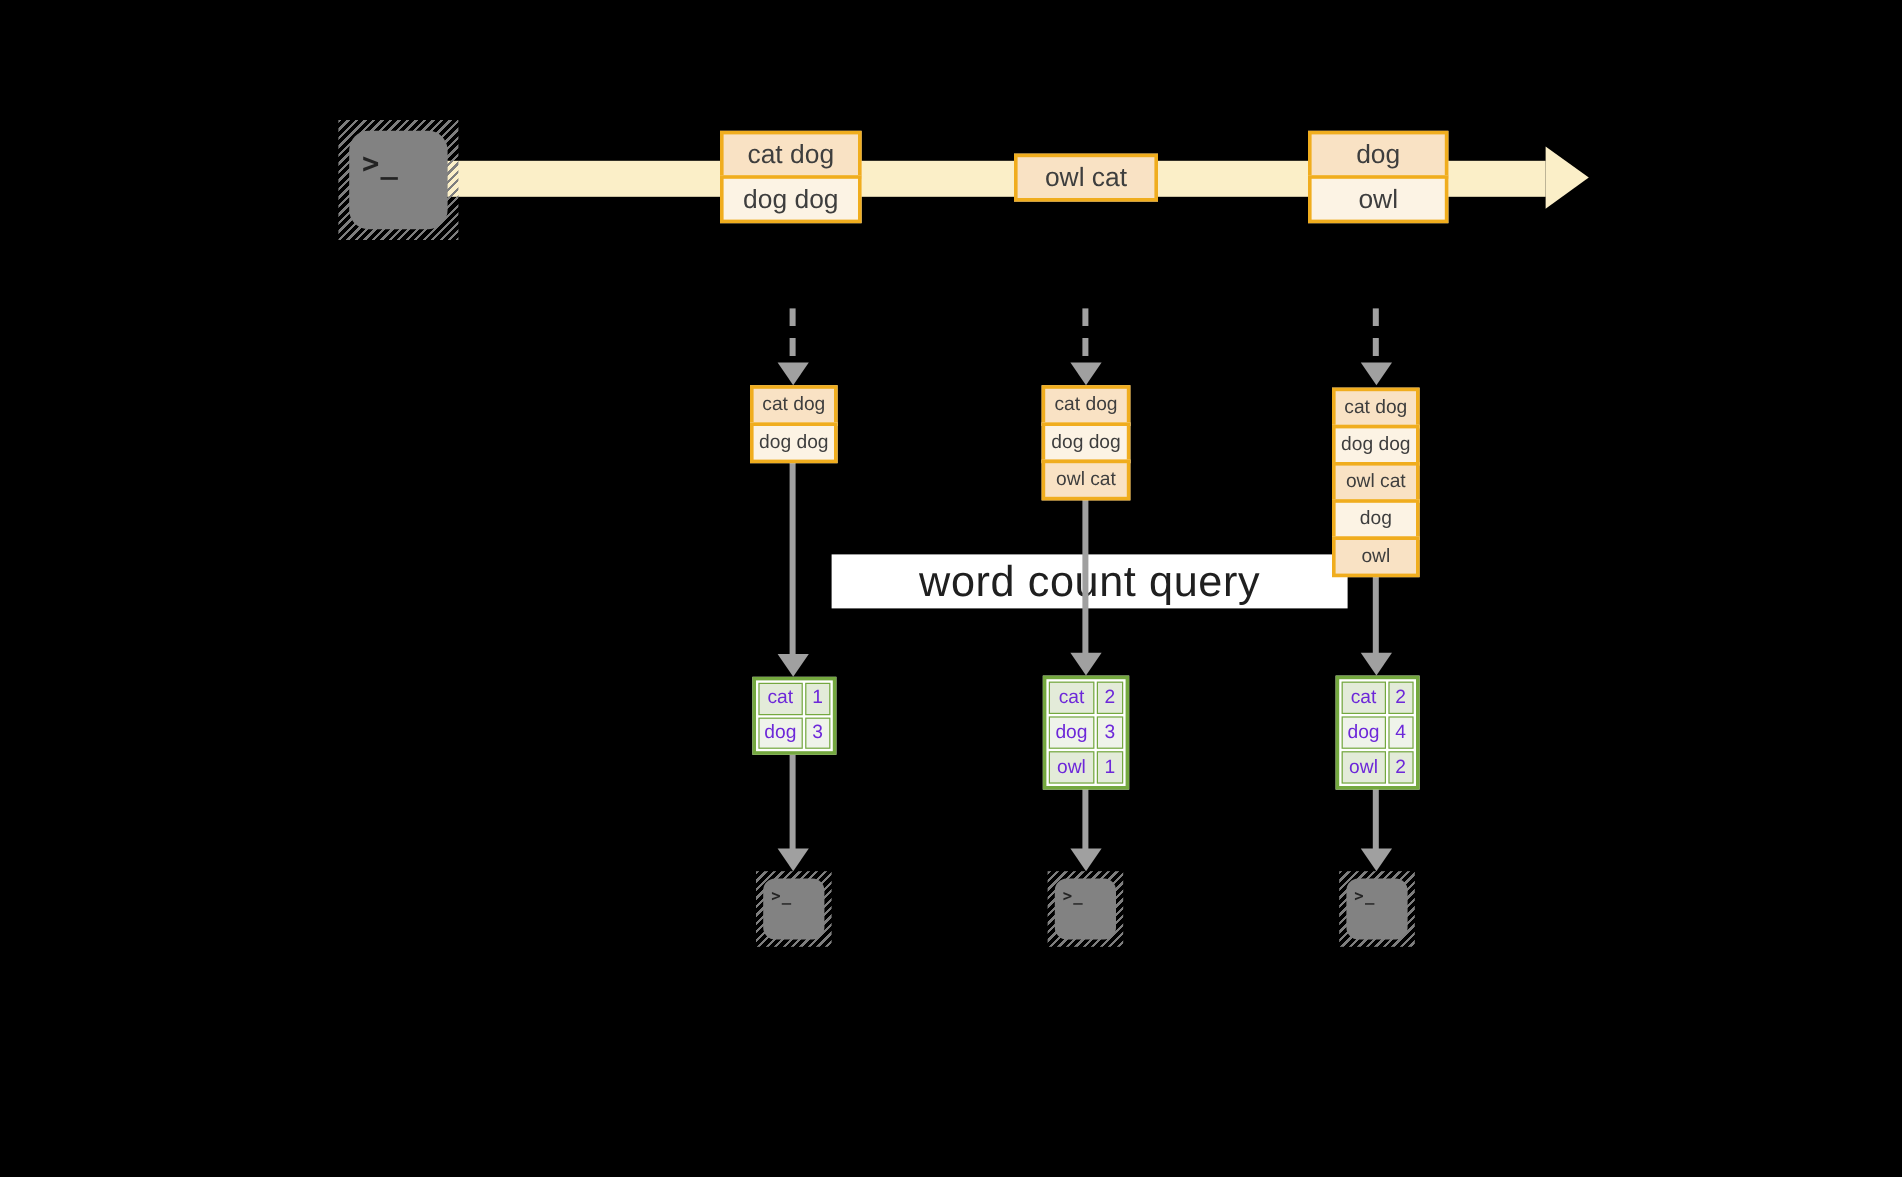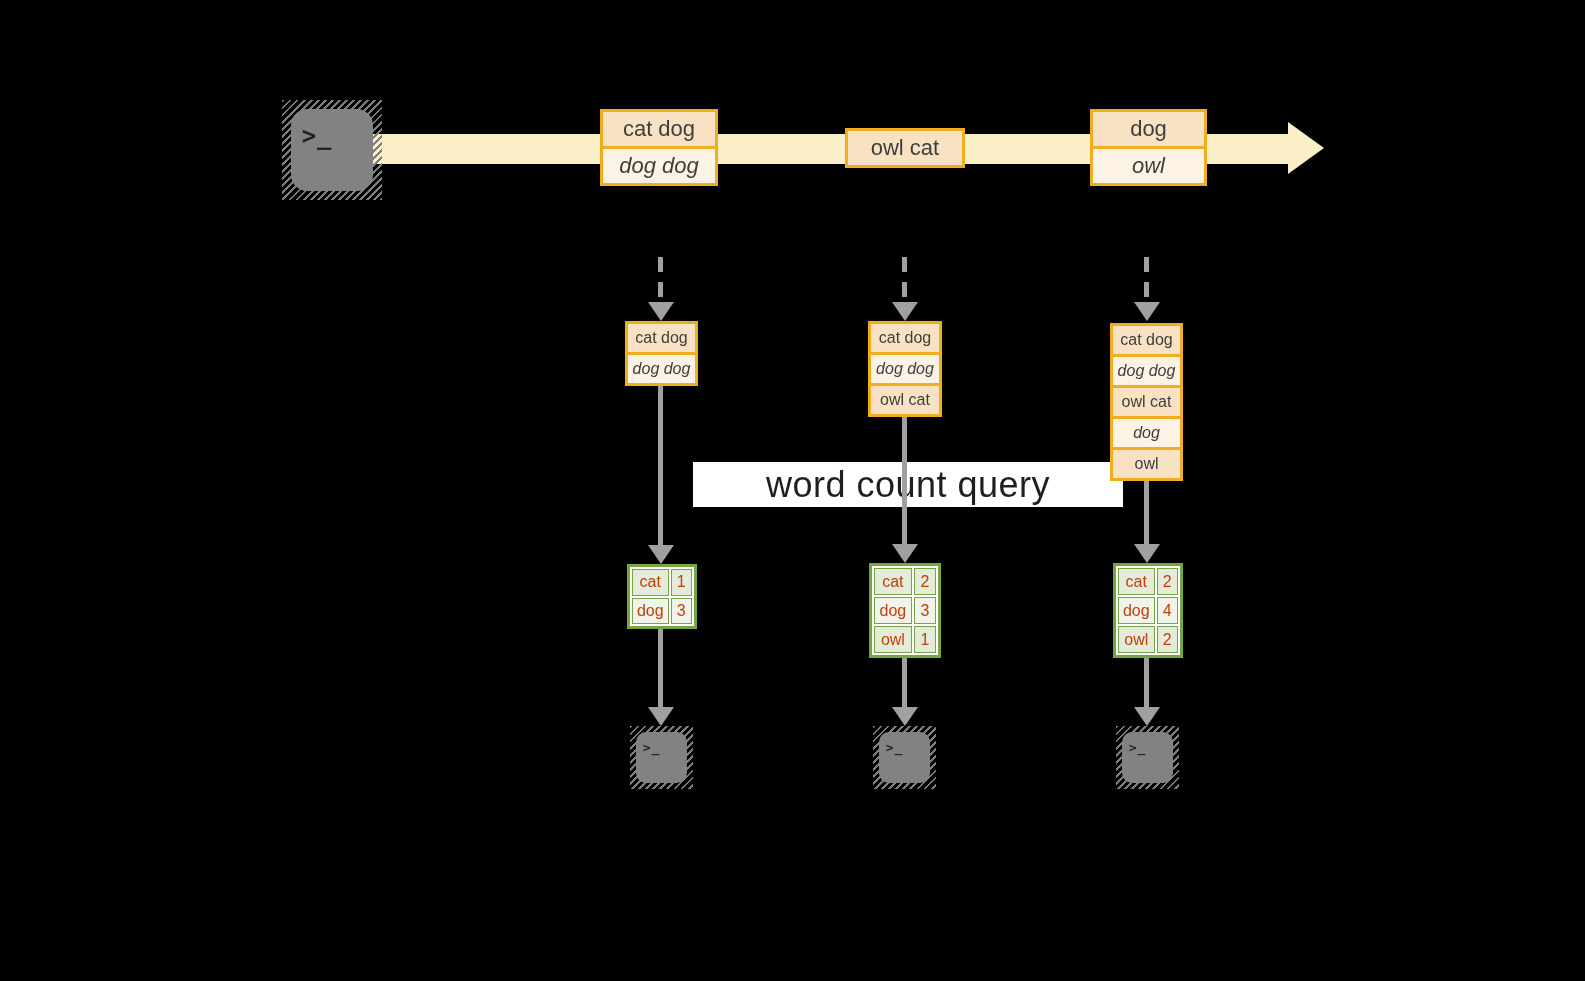--- a/index.html
+++ b/index.html
@@ -11,42 +11,42 @@
   .band-head{position:absolute;left:1288px;top:122px;width:0;height:0;z-index:1;
              border-top:26px solid transparent;border-bottom:26px solid transparent;
              border-left:36px solid #FBEFC8;}
 
   
   .obox{position:absolute;display:flex;flex-direction:column;z-index:3;}
   .orow{box-sizing:border-box;border:3px solid #F0AD1E;display:flex;align-items:center;
         justify-content:center;color:#3E3E3E;}
   .orow + .orow{margin-top:-3px;}
   .fill-d{background:#F9E2C4;}
-  .fill-l{background:#FCF3E4;font-style:italic;}
+  .fill-l{background:#FCF3E4;}
   .batch .orow{height:40px;font-size:22px;}
   .stack .orow{height:34px;font-size:16px;}
 
   
   .vline{position:absolute;width:5px;background:#A0A0A0;z-index:2;}
   .vdash{position:absolute;width:5px;z-index:2;
          background:repeating-linear-gradient(180deg,#A0A0A0 0 15px,transparent 15px 25px);}
   .head-down{position:absolute;width:0;height:0;z-index:2;
              border-left:13px solid transparent;border-right:13px solid transparent;
              border-top:19px solid #A0A0A0;}
 
   
   .qlabel{position:absolute;left:693px;top:462px;width:430px;height:45px;background:#FFFFFF;
           display:flex;align-items:center;justify-content:center;z-index:1;
           font-size:36px;font-weight:300;color:#1F1F1F;letter-spacing:0.5px;}
 
   
   .gtable{position:absolute;box-sizing:border-box;border:3px solid #74A83F;background:#FFFFFF;
           display:grid;grid-template-columns:1.7fr 1fr;gap:2px;padding:2px;z-index:3;}
   .gcell{border:1px solid #74A83F;display:flex;align-items:center;justify-content:center;
-         font-size:16px;color:#c2410c;}
+         font-size:16px;color:#6d28d9;}
   .gr-d{background:#E3EBD9;}
   .gr-l{background:#EFF3EA;}
 
   
   .term{position:absolute;z-index:3;
         background:repeating-linear-gradient(135deg,#7E7E7E 0 2px,transparent 2px 5px);}
   .term-inner{position:absolute;background:#828282;color:#232323;
               font-family:"DejaVu Sans Mono",monospace;font-weight:bold;}
   .term-big .term-inner{inset:9px;border-radius:16px;font-size:24px;}
   .term-sm  .term-inner{inset:6px;border-radius:10px;font-size:13px;}

